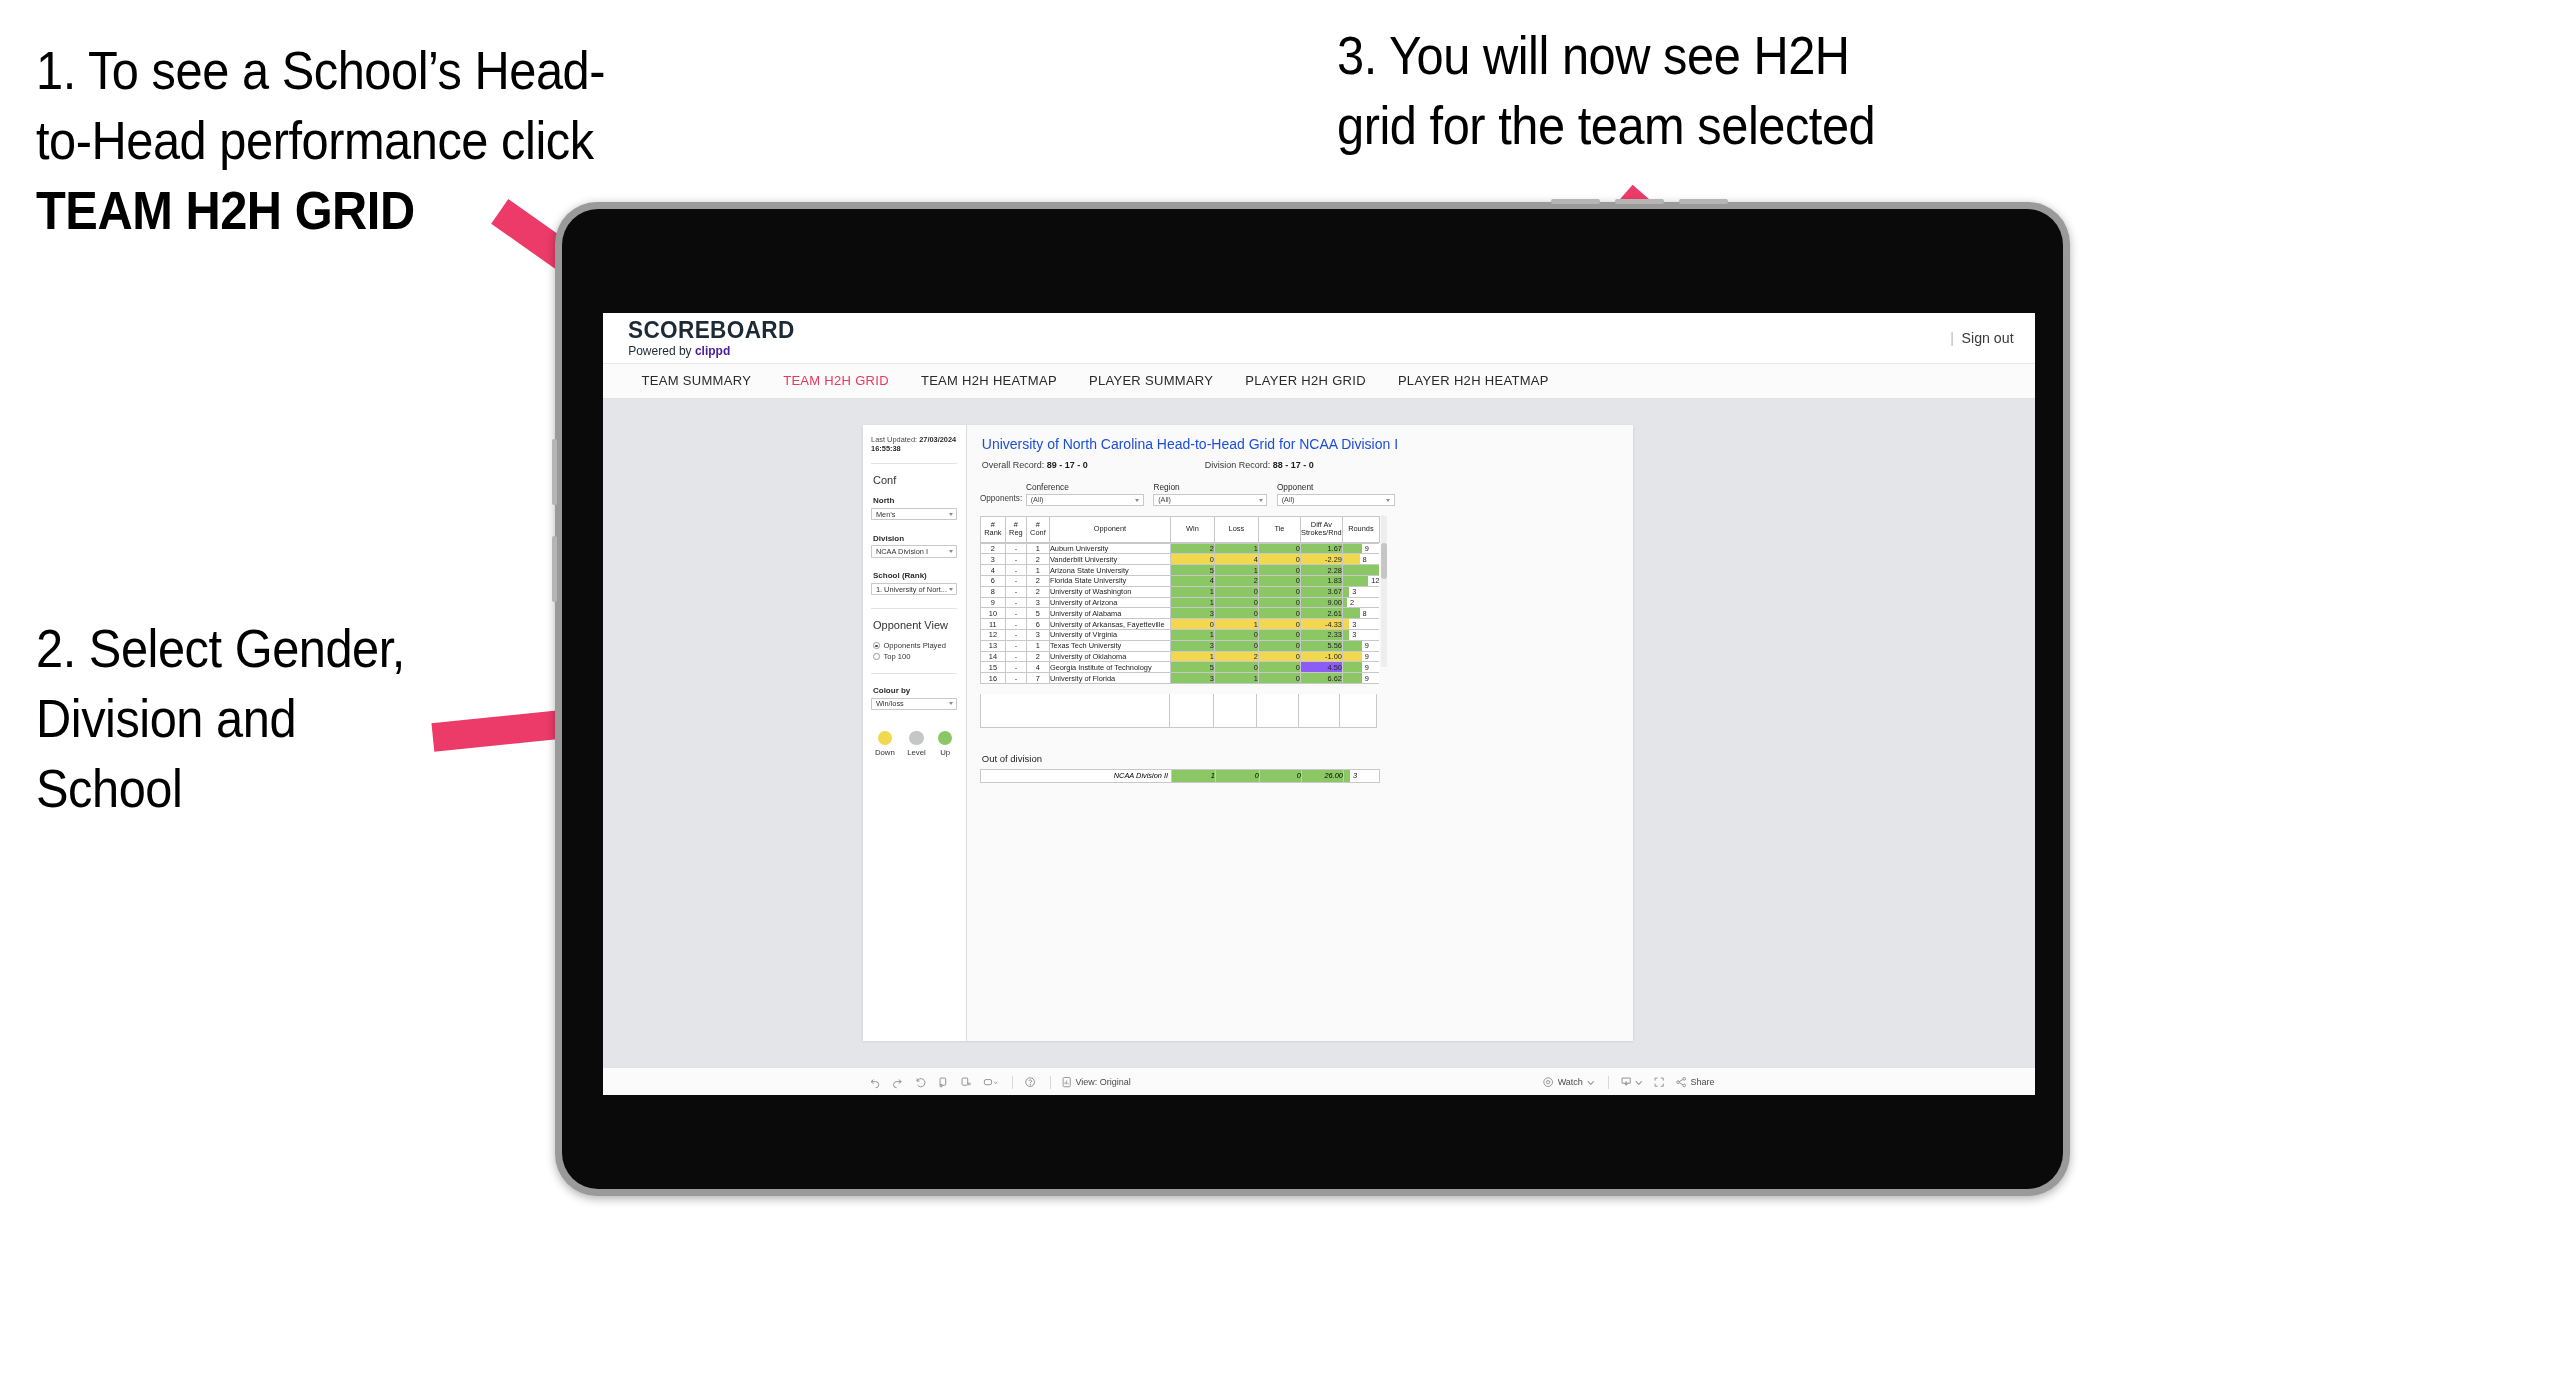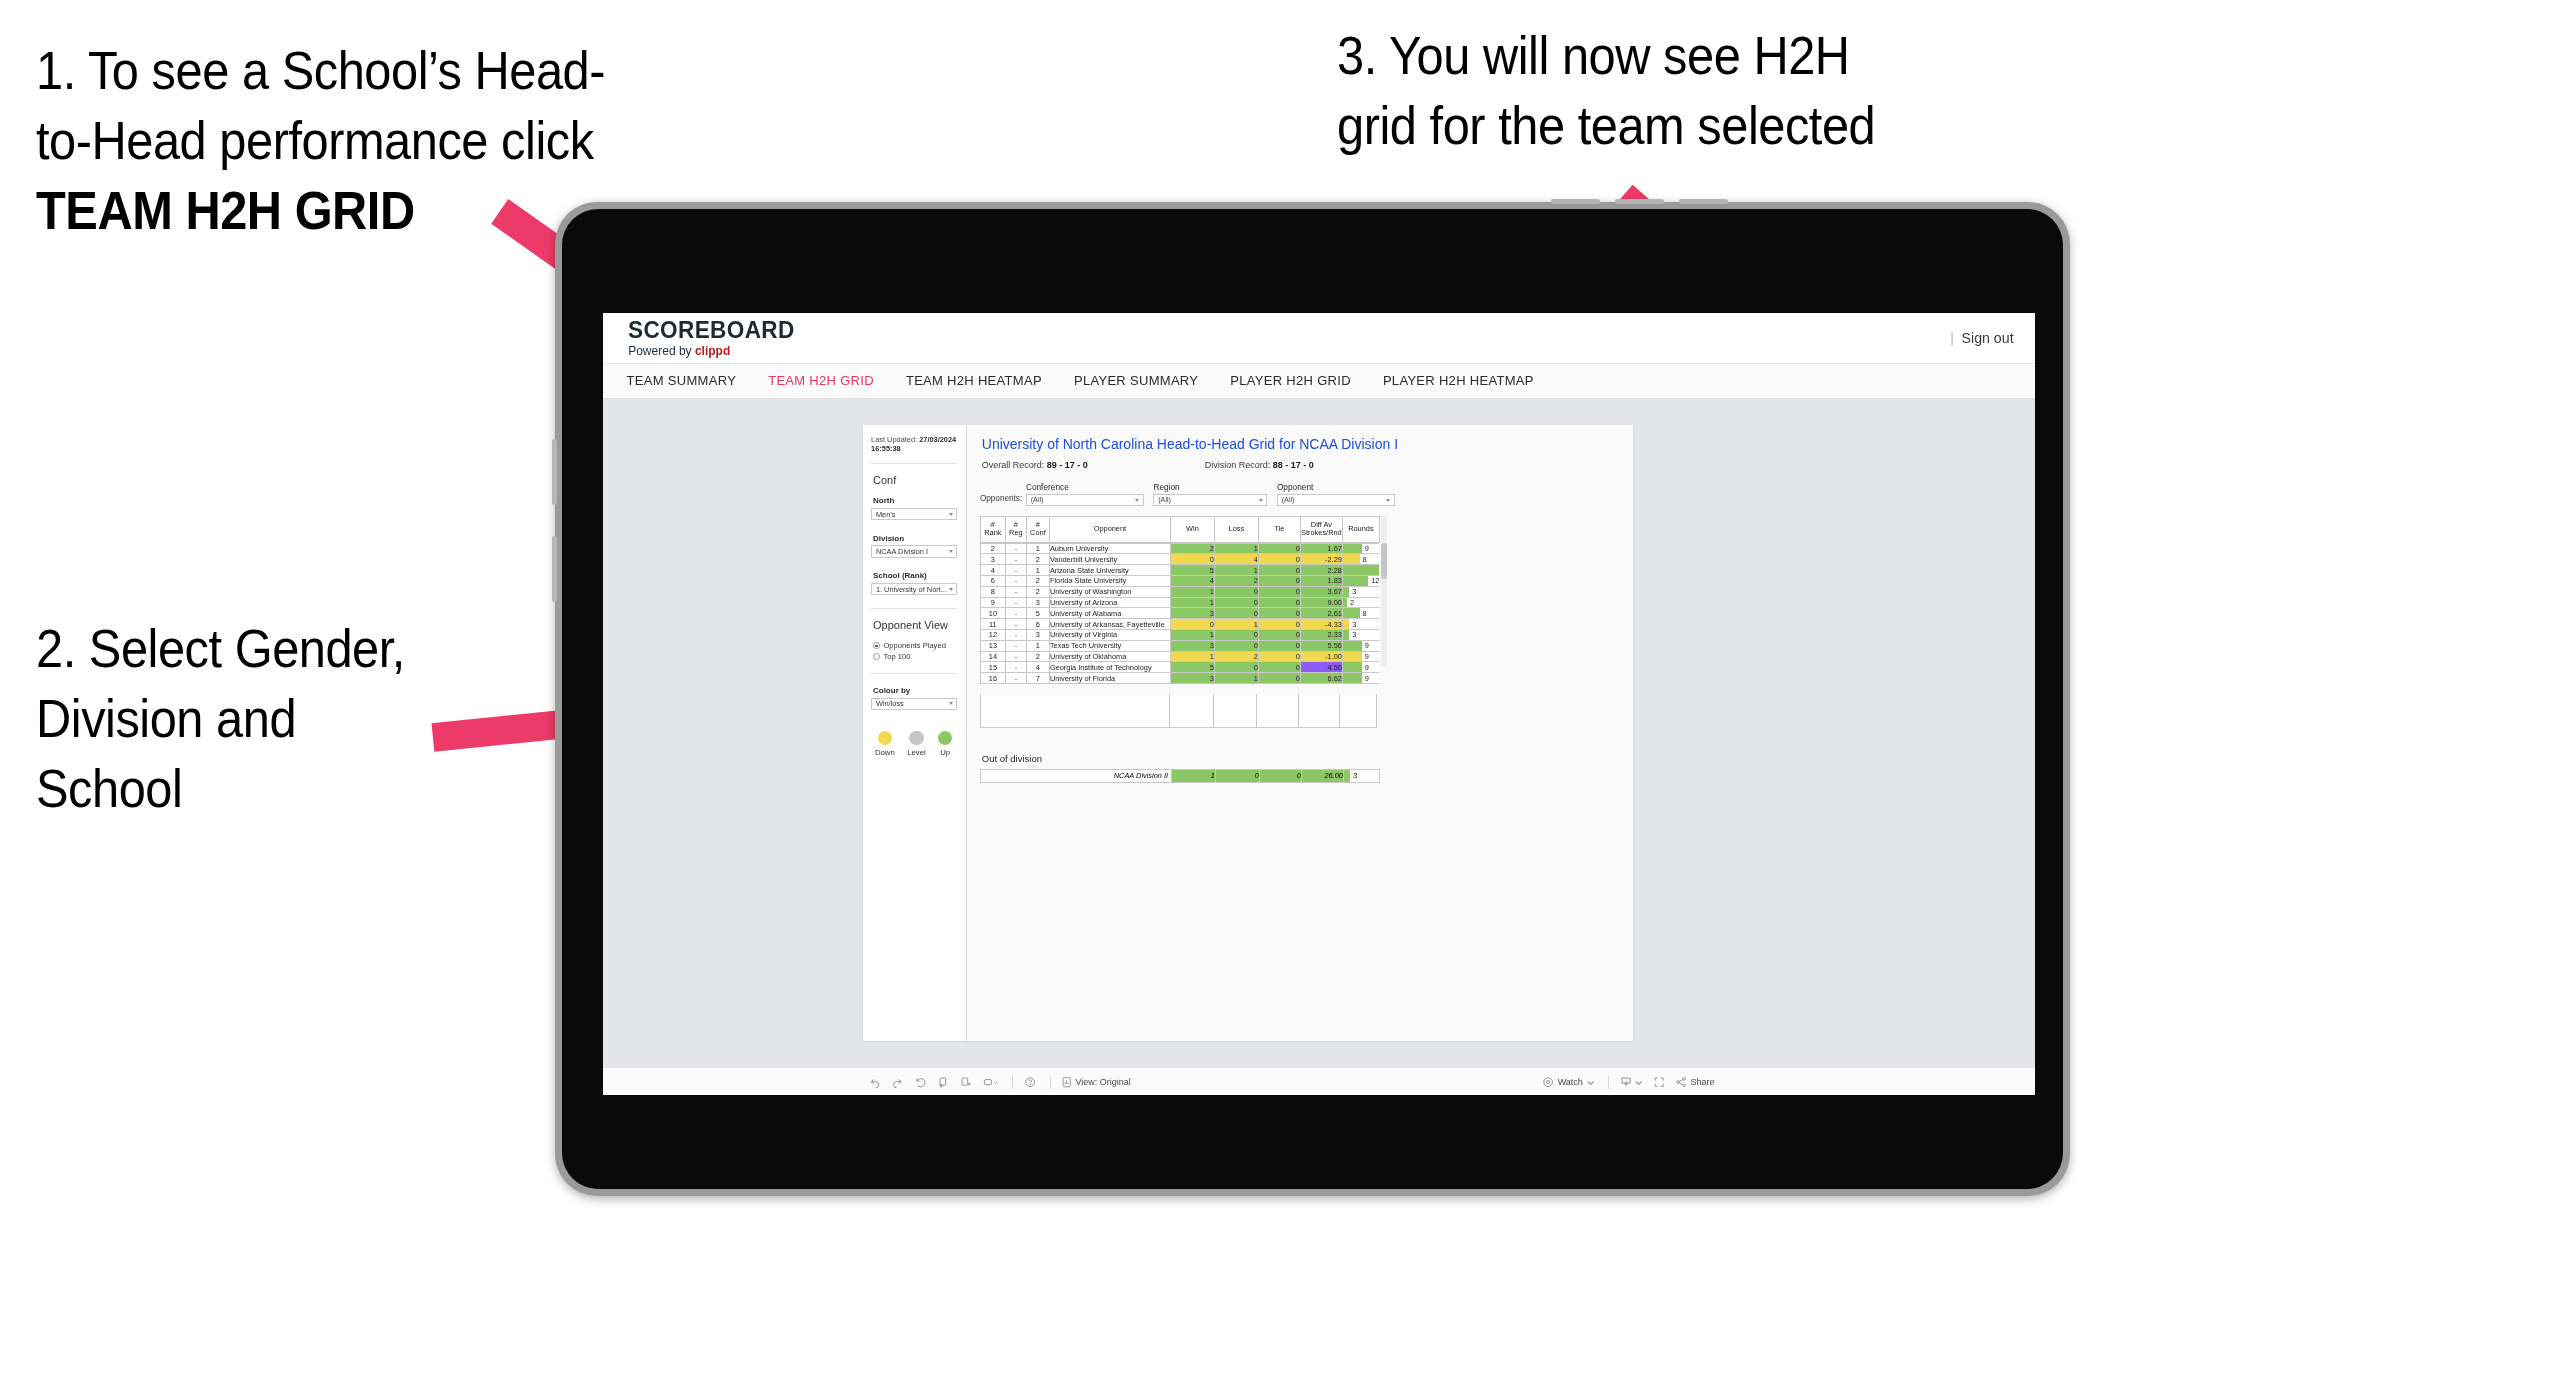--- a/index.html
+++ b/index.html
@@ -56,40 +56,40 @@
   #logo .lg1{
     font-family:"Liberation Sans",sans-serif;
     font-weight:700;font-size:24px;letter-spacing:0.4px;
     color:#1d2a35;line-height:1;
     transform:scaleX(0.94);transform-origin:left;
   }
   #logo .lg2{
     font-size:12px;color:#1d2a35;margin-top:2.8px;line-height:1;
     font-weight:400;
   }
-  #logo .lg2 .brand{color:#b91c1c;font-weight:700;}
+  #logo .lg2 .brand{color:#4c1d95;font-weight:700;}
 
   #mainnav{position:absolute;left:194px;top:0;height:50px;display:flex;align-items:center;}
   .mn-item{
     font-size:15.6px;color:#2a2a2a;letter-spacing:0.4px;
     padding:0 21px;height:50px;line-height:50px;position:relative;cursor:pointer;
   }
   .mn-item.active::after{
     content:"";position:absolute;left:13.3px;right:13.3px;bottom:0;height:2.8px;background:#e8365d;
   }
   #signout{
     position:absolute;right:21px;top:0;height:50px;line-height:50px;
     font-size:14.2px;color:#3a3a3a;
   }
   #signout .sep{color:#b9b9b9;margin-right:7.6px;}
 
   
   #subnav{
     height:34px;background:#fbfbfb;border-bottom:0.9px solid #e2e2e2;
-    display:flex;align-items:center;padding-left:24px;
+    display:flex;align-items:center;padding-left:39px;
   }
   .sn-item{
     font-size:13px;color:#2a2a2a;letter-spacing:0.3px;margin-right:32px;cursor:pointer;
   }
   .sn-item.active{color:#e8365d;}
 
   
   #workbook{position:relative;width:100%;height:698px;background:#e3e5e8;}
 
   #viz{

